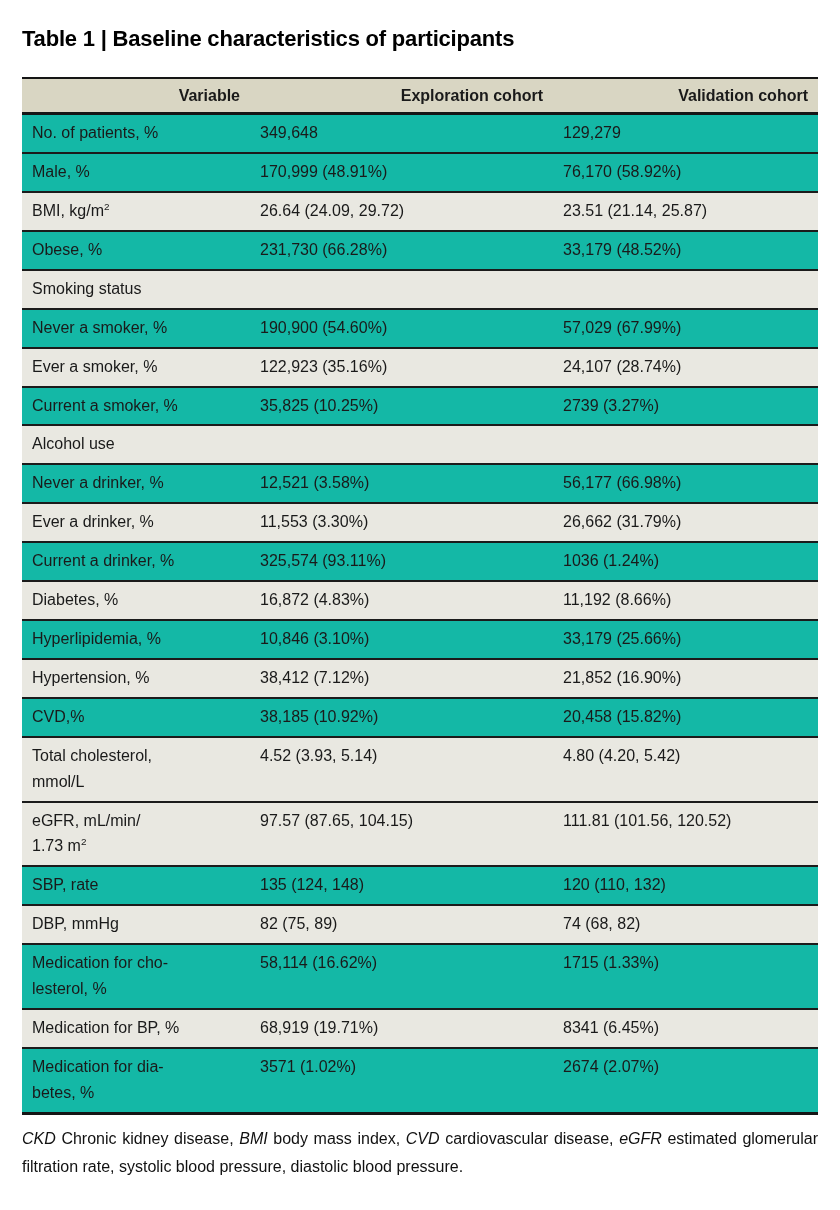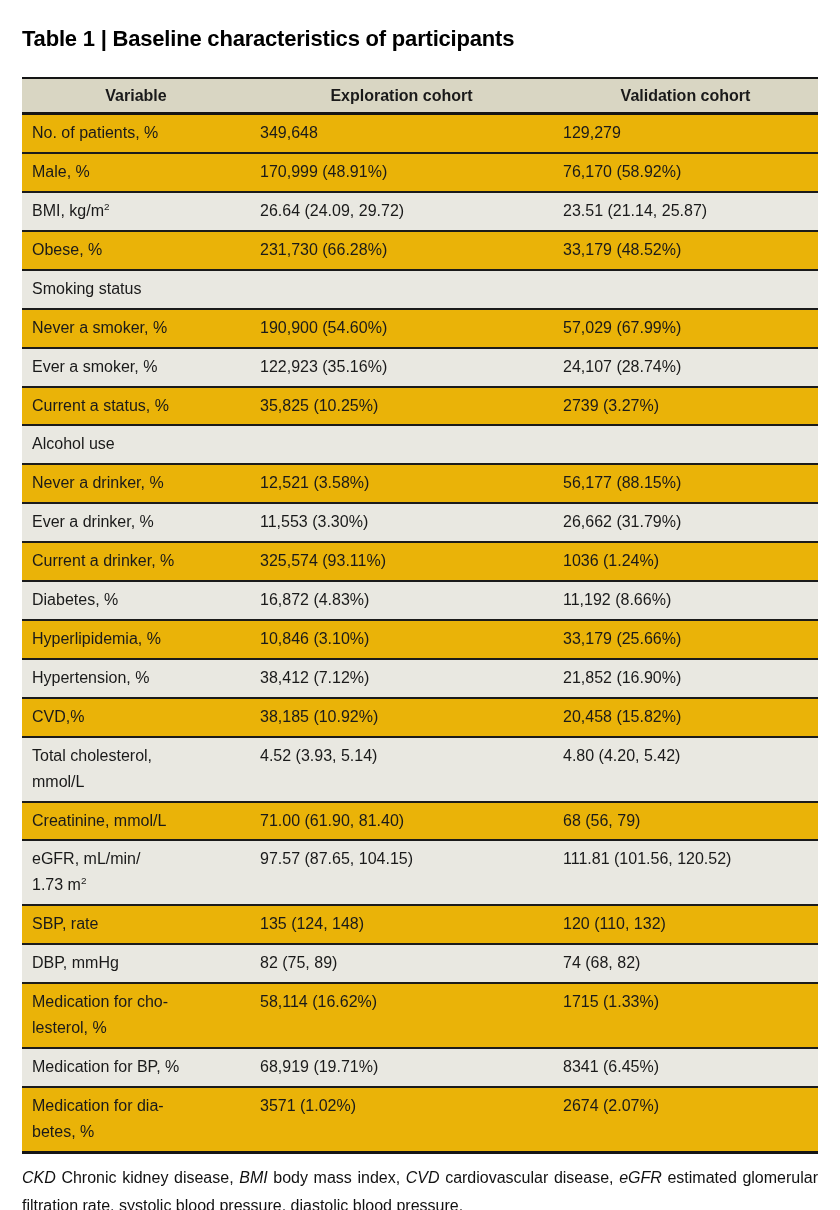--- a/index.html
+++ b/index.html
@@ -27,35 +27,35 @@
   table.baseline-table {
     width: 796px;
     border-collapse: collapse;
     table-layout: fixed;
     font-size: 16px;
     border-top: 2px solid #151515;
     border-bottom: 3px solid #151515;
   }
   table.baseline-table thead th {
     background: #d9d6c3;
-    text-align: center;
+    text-align: right;
     font-weight: bold;
     padding: 5px 10px;
     border-bottom: 3px solid #151515;
     line-height: 1.45;
   }
   table.baseline-table tbody td {
     padding: 5px 10px 6px 10px;
     line-height: 1.62;
     vertical-align: top;
   }
   table.baseline-table tbody tr + tr td {
     border-top: 2px solid #1b1b1b;
   }
-  tr.plain  { background: #eab308; }
+  tr.plain  { background: #14b8a6; }
   tr.shaded { background: #e9e8e1; }
   td.indent { padding-left: 28px; }
   sup { font-size: 0.62em; line-height: 0; }
   .footnotes {
     width: 796px;
     margin-top: 10px;
   }
   .footnote {
     font-size: 16px;
     line-height: 1.78;
@@ -112,31 +112,31 @@
           <td class="indent">Never a smoker, %</td>
           <td>190,900 (54.60%)</td>
           <td>57,029 (67.99%)</td>
         </tr>
         <tr class="shaded">
           <td class="indent">Ever a smoker, %</td>
           <td>122,923 (35.16%)</td>
           <td>24,107 (28.74%)</td>
         </tr>
         <tr class="plain">
-          <td class="indent">Current a status, %</td>
+          <td class="indent">Current a smoker, %</td>
           <td>35,825 (10.25%)</td>
           <td>2739 (3.27%)</td>
         </tr>
         <tr class="shaded">
           <td colspan="3">Alcohol use</td>
         </tr>
         <tr class="plain">
           <td class="indent">Never a drinker, %</td>
           <td>12,521 (3.58%)</td>
-          <td>56,177 (88.15%)</td>
+          <td>56,177 (66.98%)</td>
         </tr>
         <tr class="shaded">
           <td class="indent">Ever a drinker, %</td>
           <td>11,553 (3.30%)</td>
           <td>26,662 (31.79%)</td>
         </tr>
         <tr class="plain">
           <td class="indent">Current a drinker, %</td>
           <td>325,574 (93.11%)</td>
           <td>1036 (1.24%)</td>
@@ -159,25 +159,20 @@
         <tr class="plain">
           <td class="indent">CVD,%</td>
           <td>38,185 (10.92%)</td>
           <td>20,458 (15.82%)</td>
         </tr>
         <tr class="shaded">
           <td class="indent">Total cholesterol,<br>mmol/L</td>
           <td>4.52 (3.93, 5.14)</td>
           <td>4.80 (4.20, 5.42)</td>
         </tr>
-        <tr class="plain">
-          <td class="indent">Creatinine, mmol/L</td>
-          <td>71.00 (61.90, 81.40)</td>
-          <td>68 (56, 79)</td>
-        </tr>
         <tr class="shaded">
           <td class="indent">eGFR, mL/min/<br>1.73 m<sup>2</sup></td>
           <td>97.57 (87.65, 104.15)</td>
           <td>111.81 (101.56, 120.52)</td>
         </tr>
         <tr class="plain">
           <td class="indent">SBP, rate</td>
           <td>135 (124, 148)</td>
           <td>120 (110, 132)</td>
         </tr>

